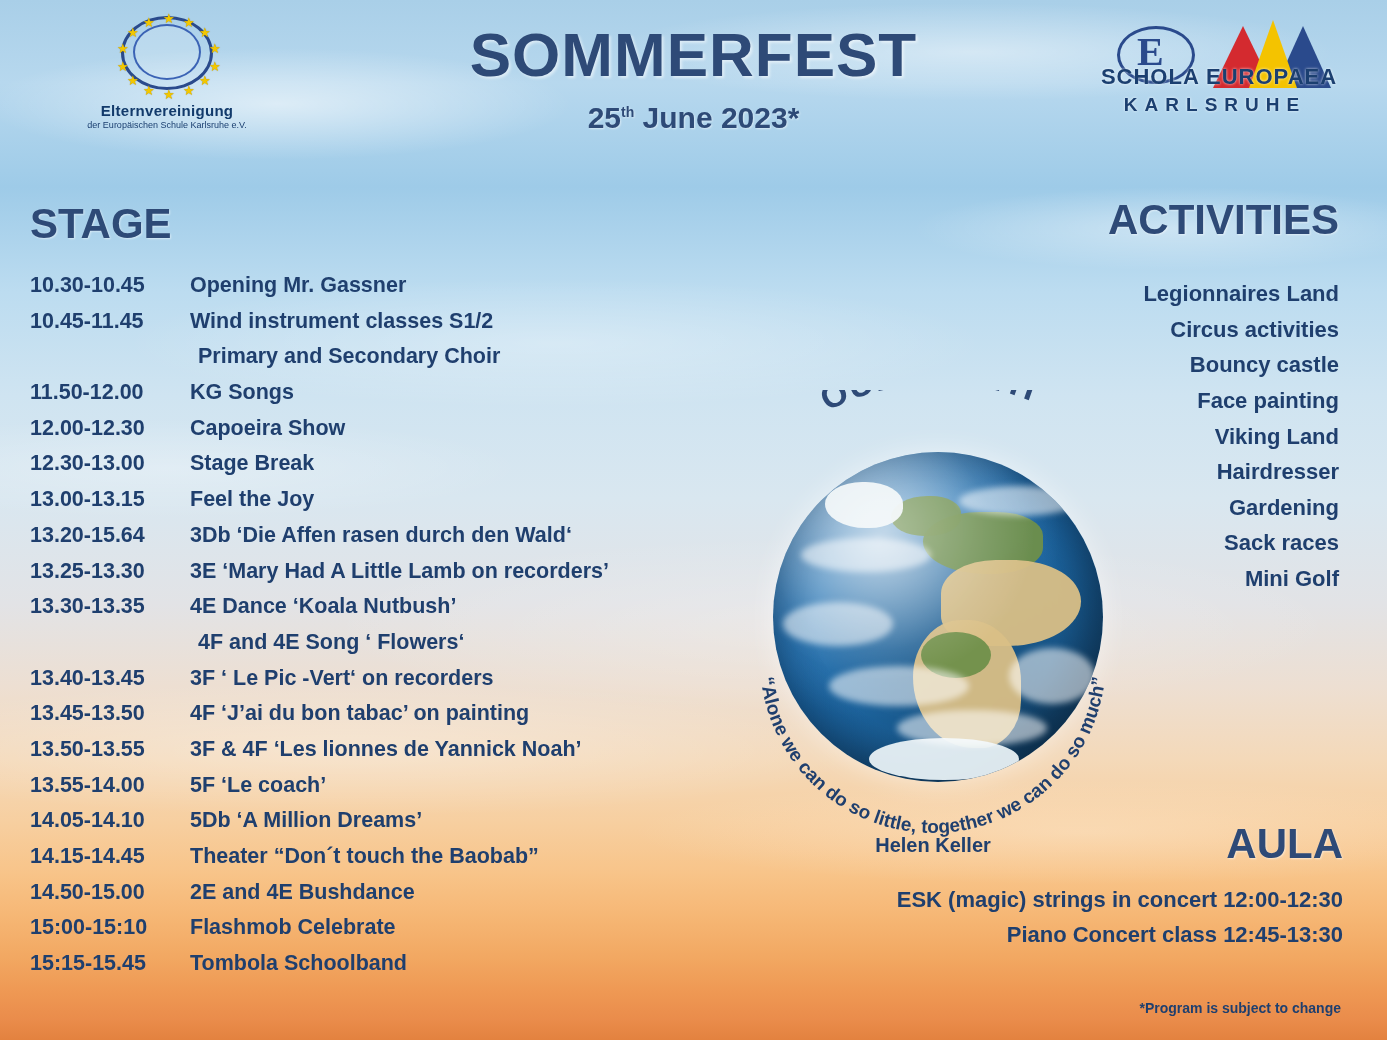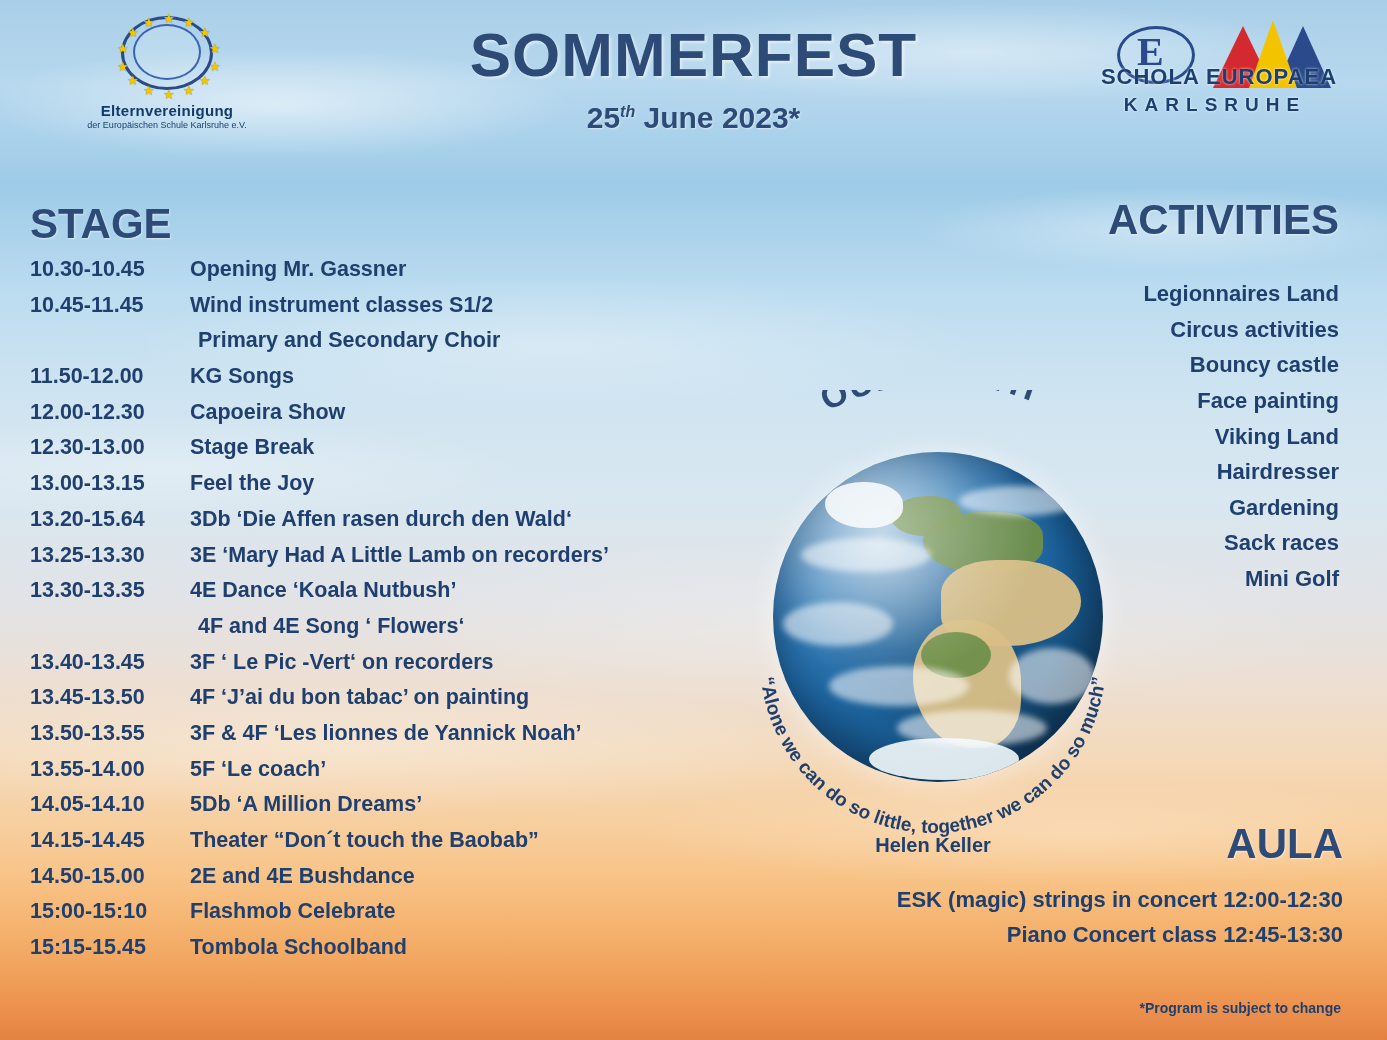--- a/index.html
+++ b/index.html
@@ -68,21 +68,21 @@
     text-shadow: 2px 2px 3px rgba(255,255,255,0.55);
     line-height: 1.05;
   }
   #subtitle {
     margin-top: 14px;
     font-size: 30px;
     font-weight: bold;
     color: #2e4a77;
     text-shadow: 1px 1px 2px rgba(255,255,255,0.5);
   }
-  #subtitle sup { font-size: 16px; font-style: italic; }
+  #subtitle sup { font-size: 14px; }
 
   
   #logo-left {
     left: 62px; top: 14px;
     width: 210px; height: 128px;
     text-align: center;
     z-index: 6;
   }
   .eu-ring {
     position: relative;
@@ -199,21 +199,21 @@
 
   
   .section-heading {
     font-size: 42px;
     font-weight: bold;
     color: #2e4a77;
     text-shadow: 1px 1px 2px rgba(255,255,255,0.5);
   }
 
   #stage-section { left: 30px; top: 200px; width: 700px; z-index: 4; }
-  #stage-list { margin-top: 4px; }
+  #stage-list { margin-top: 20px; }
   .stage-row {
     display: flex;
     font-size: 21.5px;
     font-weight: bold;
     color: #1f3f6e;
     line-height: 1.66;
     white-space: nowrap;
   }
   .stage-time { width: 160px; flex: 0 0 160px; }
   .stage-text { flex: 1; }

